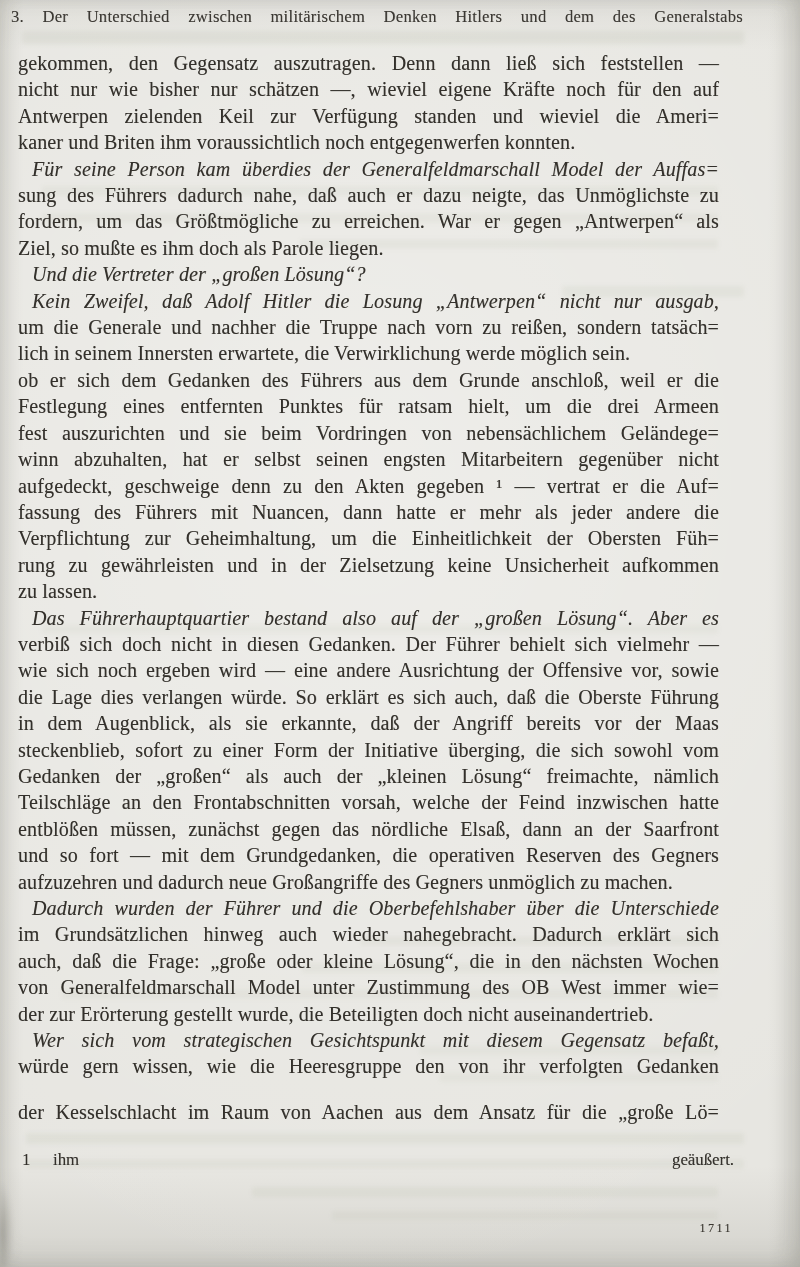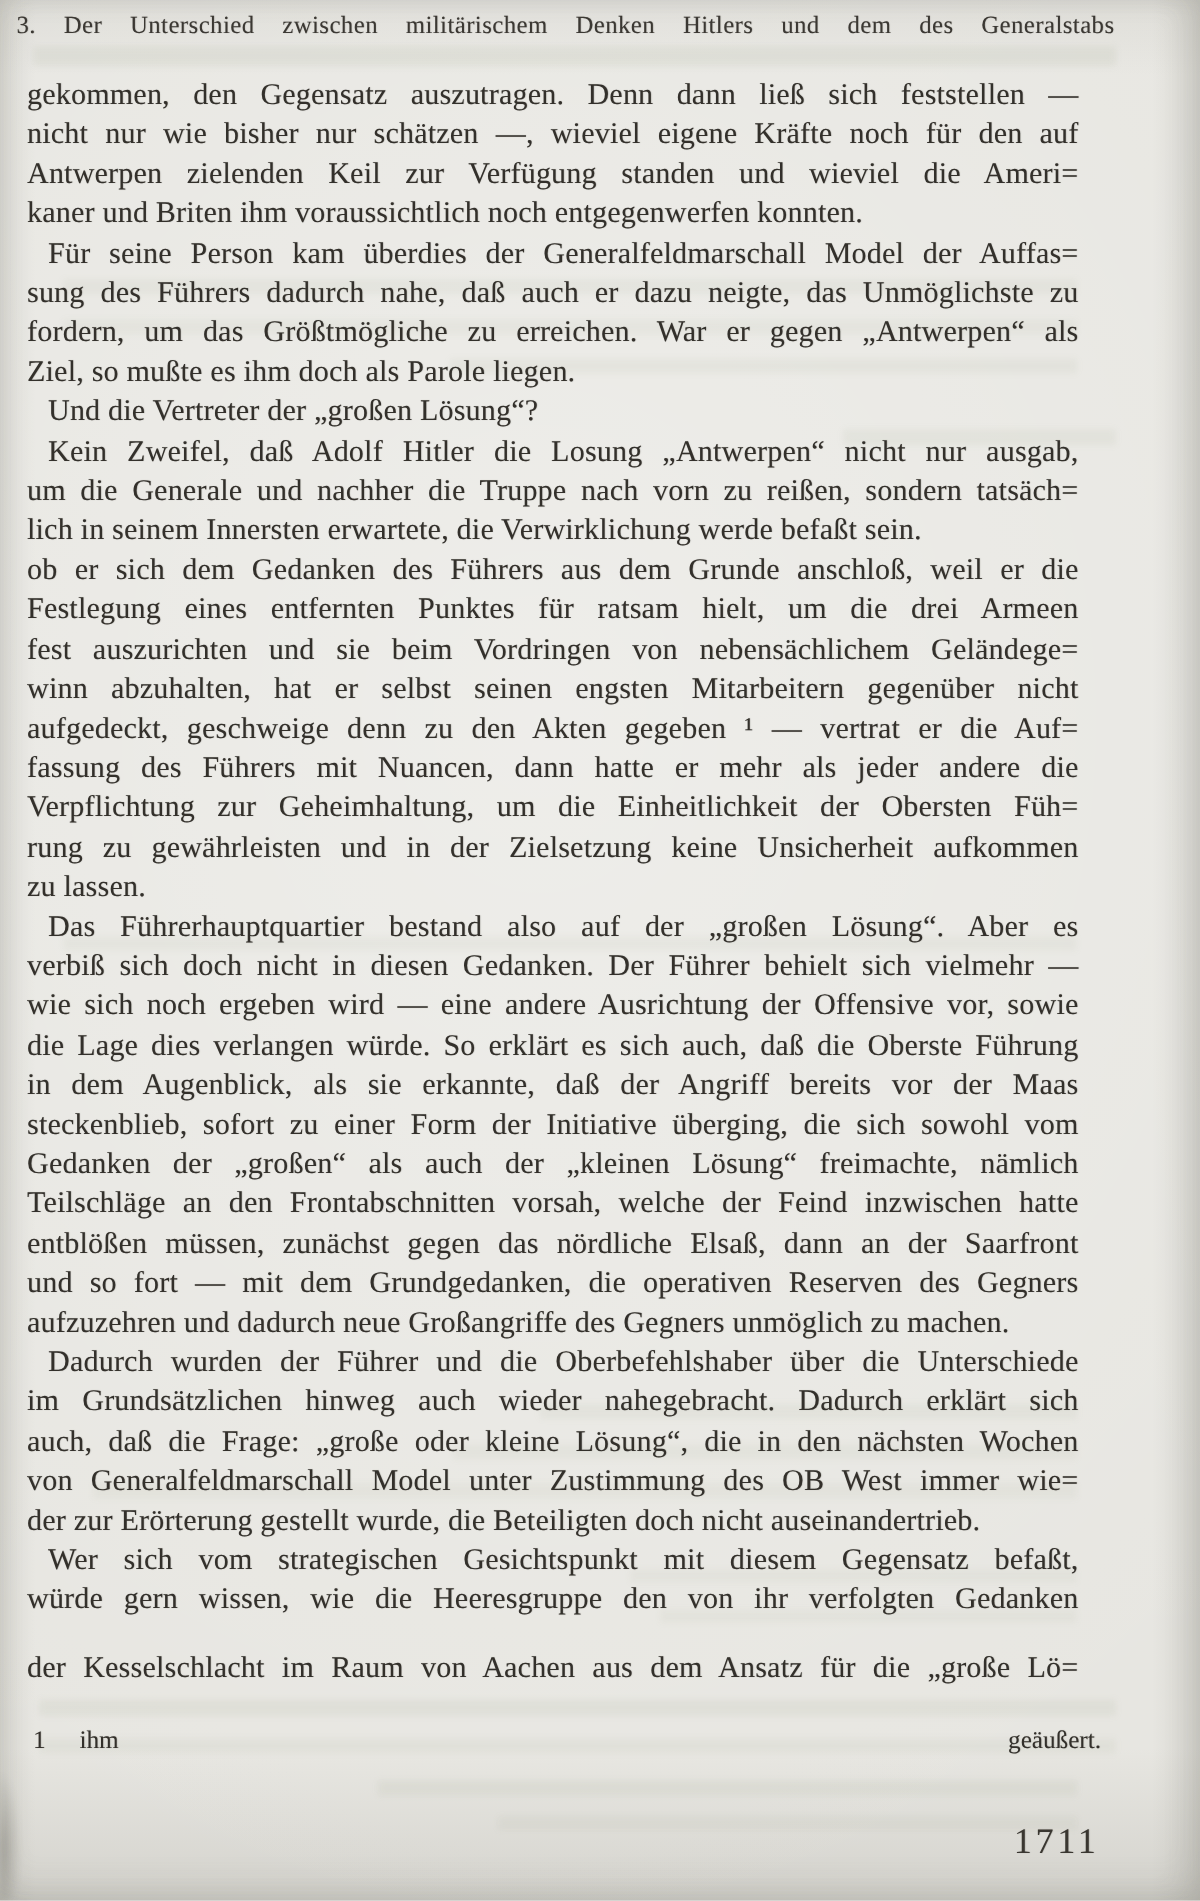--- a/index.html
+++ b/index.html
@@ -74,36 +74,36 @@
     left: 18px; top: 50px; width: 701px;
     font-size: 20px; line-height: 26.4px;
     letter-spacing: .15px;
   }
   .body .line {
     text-align: justify; text-align-last: justify;
     text-justify: inter-word;
   }
   .para .line:last-child { text-align-last: left; }
   .para.continued .line:last-child { text-align-last: justify; margin-top: 19px; }
-  .para.indent .line.first { text-indent: 14px; }
+  .para.indent .line.first { text-indent: 14px; font-style: italic; }
   .footnote {
     position: absolute;
     left: 22px; top: 1147px; width: 712px;
     font-size: 16.8px; line-height: 25px;
     display: flex;
   }
   .fn-marker { flex: 0 0 31px; width: 31px; }
   .fn-text { flex: 1; }
   .fn-text .line { text-align: center; text-align-last: left; }
   .fn-text .line:first-child { text-align: justify; text-align-last: justify; }
   .fn-text em { font-style: italic; }
   .page-number {
     position: absolute;
     top: 1215px; right: 67px;
-    font-size: 24px; line-height: 26px;
+    font-size: 12px; line-height: 26px;
     letter-spacing: 2.5px;
     color: #3a3731;
   }
 </style>
 </head>
 <body>
 
 <div class="page">
   <div class="bleed"></div>
 
@@ -121,21 +121,21 @@
         <div class="line">sung des Führers dadurch nahe, daß auch er dazu neigte, das Unmöglichste zu</div>
         <div class="line">fordern, um das Größtmögliche zu erreichen. War er gegen „Antwerpen“ als</div>
         <div class="line">Ziel, so mußte es ihm doch als Parole liegen.</div>
       </div>
       <div class="para indent">
         <div class="line first">Und die Vertreter der „großen Lösung“?</div>
       </div>
       <div class="para indent">
         <div class="line first">Kein Zweifel, daß Adolf Hitler die Losung „Antwerpen“ nicht nur ausgab,</div>
         <div class="line">um die Generale und nachher die Truppe nach vorn zu reißen, sondern tatsäch=</div>
-        <div class="line">lich in seinem Innersten erwartete, die Verwirklichung werde befaßt sein.</div>
+        <div class="line">lich in seinem Innersten erwartete, die Verwirklichung werde möglich sein.</div>
       </div>
       <div class="para indent">
         <div class="line">ob er sich dem Gedanken des Führers aus dem Grunde anschloß, weil er die</div>
         <div class="line">Festlegung eines entfernten Punktes für ratsam hielt, um die drei Armeen</div>
         <div class="line">fest auszurichten und sie beim Vordringen von nebensächlichem Geländege=</div>
         <div class="line">winn abzuhalten, hat er selbst seinen engsten Mitarbeitern gegenüber nicht</div>
         <div class="line">aufgedeckt, geschweige denn zu den Akten gegeben ¹ — vertrat er die Auf=</div>
         <div class="line">fassung des Führers mit Nuancen, dann hatte er mehr als jeder andere die</div>
         <div class="line">Verpflichtung zur Geheimhaltung, um die Einheitlichkeit der Obersten Füh=</div>
         <div class="line">rung zu gewährleisten und in der Zielsetzung keine Unsicherheit aufkommen</div>

